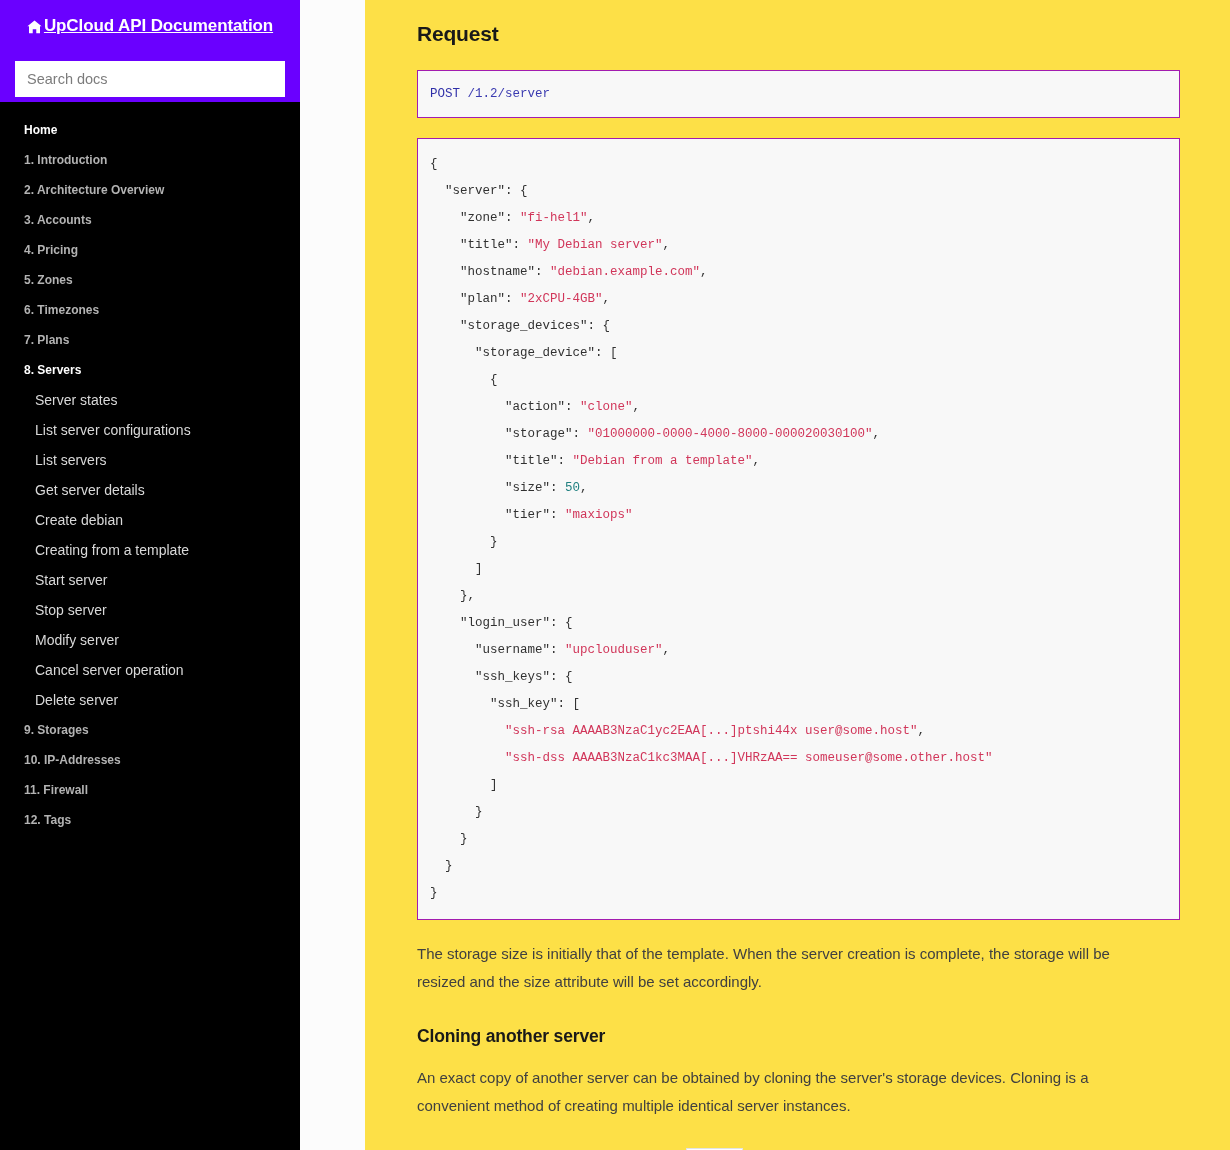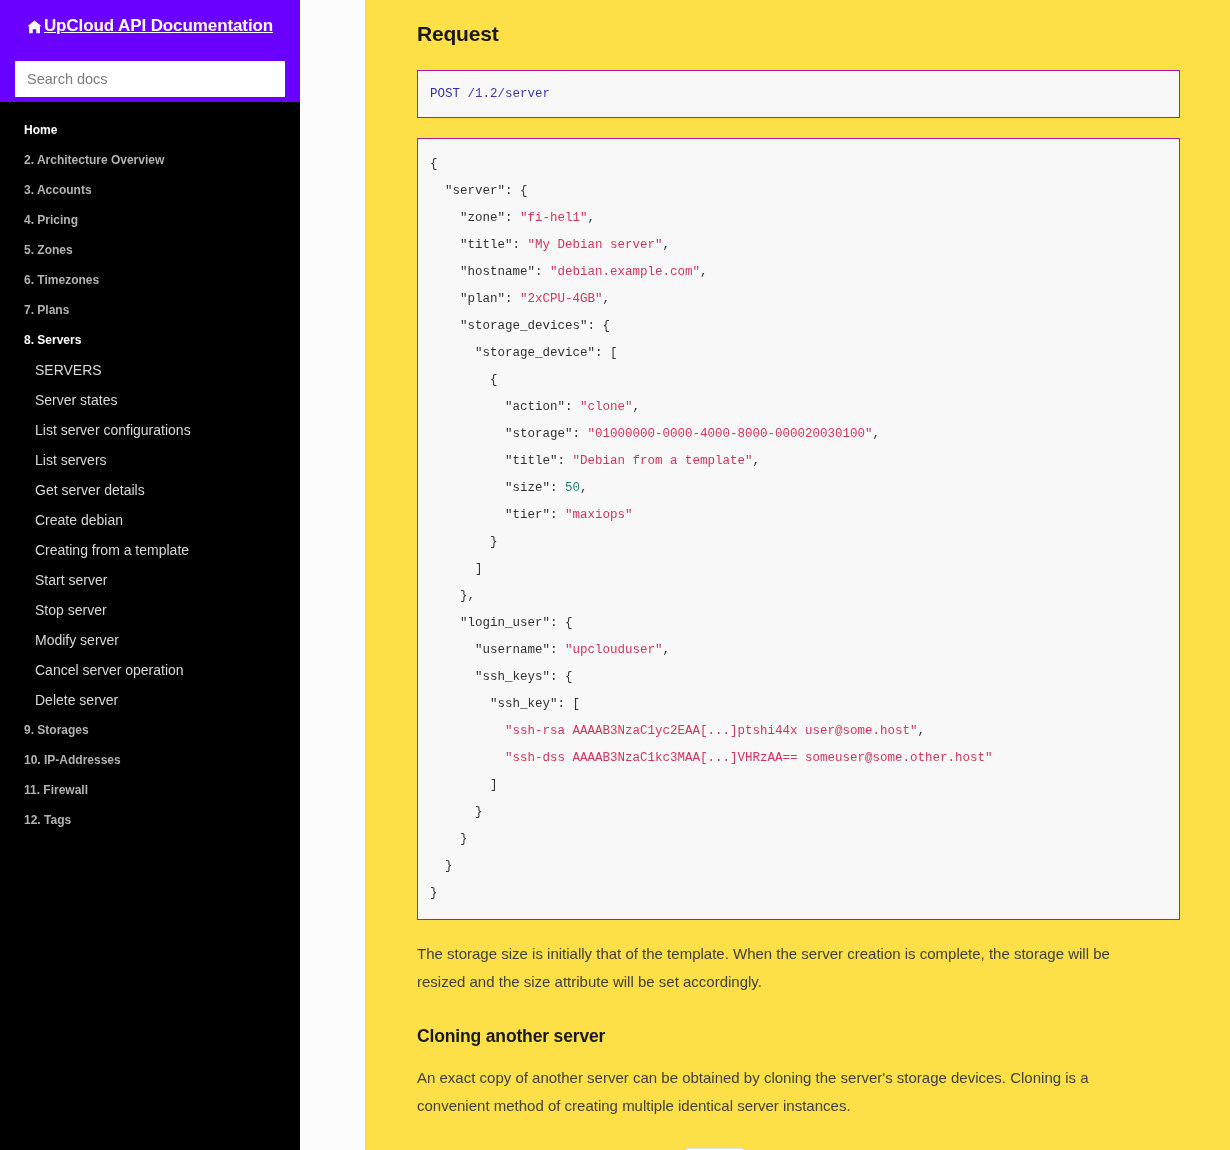--- a/index.html
+++ b/index.html
@@ -157,28 +157,28 @@
         </span>
         <span>UpCloud API Documentation</span>
       </a>
       <div class="search-wrap">
         <input class="search-input" type="text" placeholder="Search docs" style="">
       </div>
     </div>
 
     <div class="nav" id="nav-list">
         <a href="#" class="nav-item current"><span>Home</span></a>
+        <a href="#" class="nav-item"><span>1. Introduction</span></a>
         <a href="#" class="nav-item"><span>2. Architecture Overview</span></a>
         <a href="#" class="nav-item"><span>3. Accounts</span></a>
         <a href="#" class="nav-item"><span>4. Pricing</span></a>
         <a href="#" class="nav-item"><span>5. Zones</span></a>
         <a href="#" class="nav-item"><span>6. Timezones</span></a>
         <a href="#" class="nav-item"><span>7. Plans</span></a>
         <a href="#" class="nav-item current"><span>8. Servers</span></a>
-        <a href="#" class="nav-sub"><span>SERVERS</span></a>
         <a href="#" class="nav-sub"><span>Server states</span></a>
         <a href="#" class="nav-sub"><span>List server configurations</span></a>
         <a href="#" class="nav-sub"><span>List servers</span></a>
         <a href="#" class="nav-sub"><span>Get server details</span></a>
         <a href="#" class="nav-sub"><span>Create debian</span></a>
         <a href="#" class="nav-sub"><span>Creating from a template</span></a>
         <a href="#" class="nav-sub"><span>Start server</span></a>
         <a href="#" class="nav-sub"><span>Stop server</span></a>
         <a href="#" class="nav-sub"><span>Modify server</span></a>
         <a href="#" class="nav-sub"><span>Cancel server operation</span></a>

